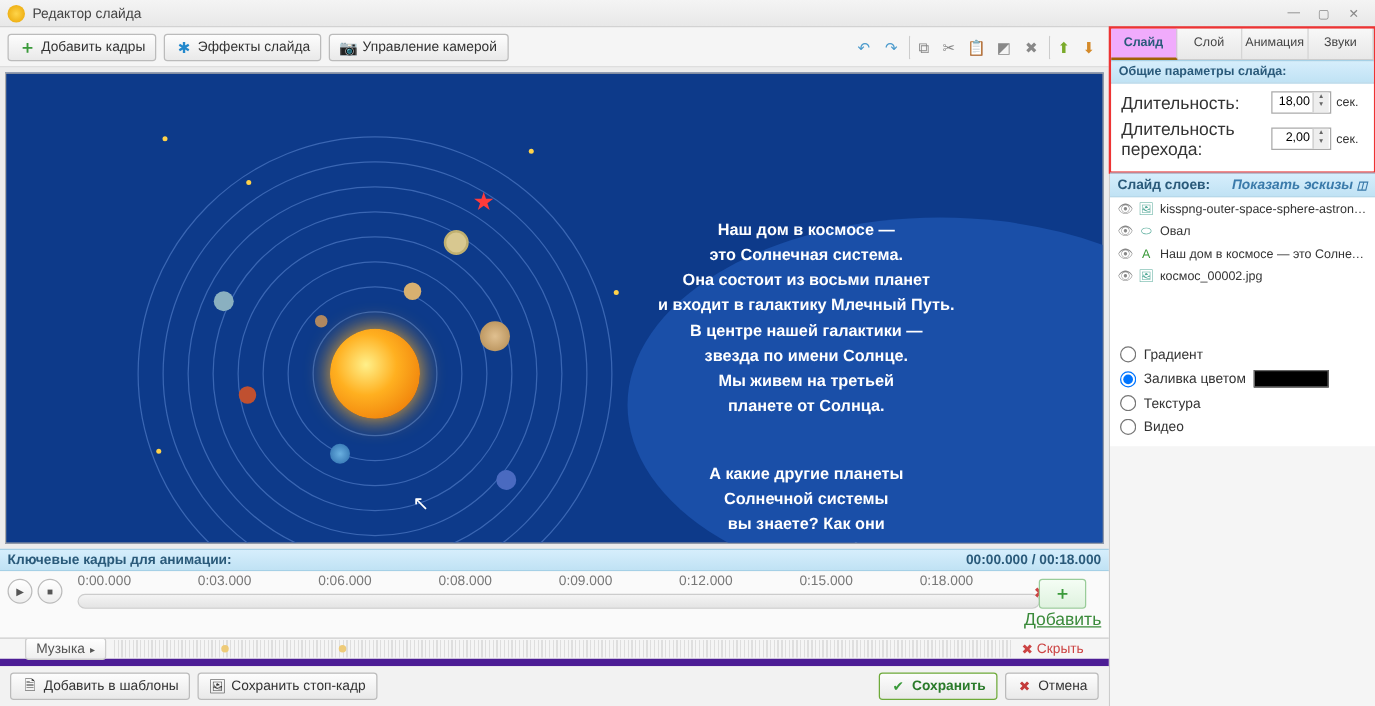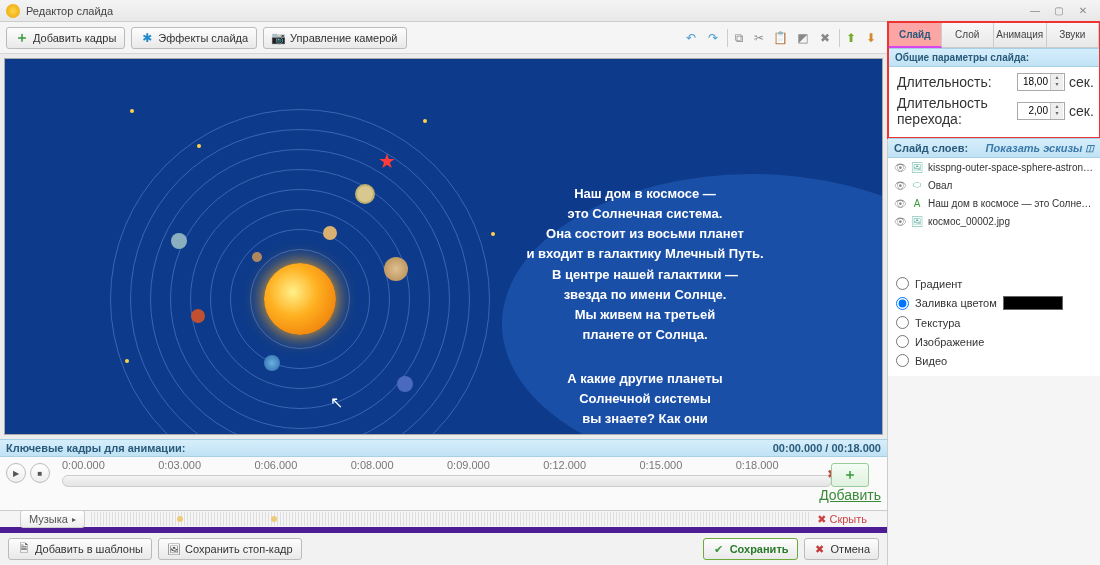--- a/index.html
+++ b/index.html
@@ -53,29 +53,29 @@
 .waveform .marker { position:absolute; width:6px; height:6px; background:#e8a200; border-radius:50%; top:4px; }
 .hide-btn { display: flex; align-items: center; gap: 3px; color: #c44; font-size: 10px; cursor: pointer; }
 .bottom-bar { height: 32px; display: flex; align-items: center; padding: 4px 8px; gap: 6px; background: #f2f2f2; }
 .bottom-bar .spacer { flex: 1; }
 .btn-save { border-color: #6eaa3a; color: #2a7a2a; }
 .btn-save .mini-icon { color: #3a9a3a; }
 .btn-cancel .mini-icon { color: #c43a3a; }
 
 .tabs { display: flex; border-bottom: 1px solid #ccc; }
 .tab { flex: 1; text-align: center; padding: 6px 2px; background: linear-gradient(#f8f8f8,#e8e8e8); border-right: 1px solid #ccc; cursor: pointer; font-size: 10px; color: #444; }
-.tab.active { background: #fca5a5; border-bottom: 2px solid #d946ef; margin-bottom: -1px; color: #2a5a7a; font-weight: bold; }
+.tab.active { background: #f0abfc; border-bottom: 2px solid #a16207; margin-bottom: -1px; color: #2a5a7a; font-weight: bold; }
 .red-box { border: 2px solid #e33; margin: -1px; }
 .section-head { background: linear-gradient(#d6eefc,#c0e2f4); border-top: 1px solid #a5d0e6; border-bottom: 1px solid #a5d0e6; padding: 3px 6px; color: #2a5a7a; font-weight: bold; font-size: 10px; display: flex; align-items: center; }
 .props { padding: 6px 8px; background: #fff; }
 .prop-row { display: flex; align-items: center; margin-bottom: 4px; gap: 4px; }
 .prop-row label { flex: 1; color: #333; font-size: 14px; }
 .spinner { width: 48px; height: 18px; border: 1px solid #aaa; background: #fff; text-align: right; padding: 2px 16px 2px 2px; font-size: 10px; position: relative; }
 .spinner::after { content: "▴\A▾"; white-space: pre; position: absolute; right: 1px; top: 0; font-size: 6px; line-height: 7px; color: #666; background:#eee; width:12px; text-align:center; border-left:1px solid #ccc; height:16px; }
-.unit { font-size: 14px; color: #333; width: 22px; }
+.unit { font-size: 10px; color: #333; width: 22px; }
 .layers { background: #fff; flex: 0 0 110px; overflow: auto; }
 .layer-row { display: flex; align-items: center; padding: 2px 6px; gap: 4px; cursor: pointer; }
 .layer-eye { width: 12px; color: #888; font-size: 10px; }
 .layer-ico { width: 14px; height: 14px; display: flex; align-items: center; justify-content: center; font-size: 10px; }
 .layer-name { flex: 1; font-size: 10px; color: #333; white-space: nowrap; overflow: hidden; text-overflow: ellipsis; }
 .show-thumbs { margin-left: auto; font-size: 9px; color: #3a7aaa; cursor: pointer; display:flex; align-items:center; gap:3px;font-style:italic; }
 .bg-section { background: #fff; padding: 6px 8px; }
 .radio-row { display: flex; align-items: center; gap: 6px; padding: 3px 0; font-size: 10px; color: #333; }
 .radio-row input { margin: 0; }
 .color-swatch { width: 60px; height: 14px; background: #000; border: 1px solid #666; }
@@ -145,21 +145,21 @@
         <div class="planet" style="left:166px;top:174px;width:16px;height:16px;background:#8ab0c0"></div>
         <div class="planet" style="left:392px;top:317px;width:16px;height:16px;background:#4a6ac0"></div>
         <div class="star" style="left:85px;top:370px">★</div>
         <div class="star" style="left:373px;top:90px;font-size:20px">★</div>
         <div class="dot" style="left:125px;top:50px"></div>
         <div class="dot" style="left:192px;top:85px"></div>
         <div class="dot" style="left:418px;top:60px"></div>
         <div class="dot" style="left:486px;top:173px"></div>
 
         <div class="dot" style="left:120px;top:300px"></div>
-        <div class="slide-text" style="left: 480px; top: 125px; width: 320px; white-space: pre-line;">Наш дом в космосе —
+        <div class="slide-text" style="left: 480px; top: 115px; width: 320px; white-space: pre-line;">Наш дом в космосе —
 это Солнечная система.
 Она состоит из восьми планет
 и входит в галактику Млечный Путь.
 В центре нашей галактики —
 звезда по имени Солнце.
 Мы живем на третьей
 планете от Солнца.</div>
         <div class="slide-text" style="left: 510px; top: 310px; width: 260px; white-space: pre-line;">А какие другие планеты
 Солнечной системы
 вы знаете? Как они
@@ -287,21 +287,17 @@
           <input type="radio" name="bg" checked="" style="">
           <span>Заливка цветом</span>
           <span class="color-swatch"></span>
         </div>
         <div class="radio-row">
           <input type="radio" name="bg" style="">
           <span>Текстура</span>
         </div>
         <div class="radio-row">
           <input type="radio" name="bg" style="">
-          <span>Изображение</span>
-        </div>
-        <div class="radio-row">
-          <input type="radio" name="bg" style="">
           <span>Видео</span>
         </div>
       </div>
   </div>
 </div>
 
 </body></html>

